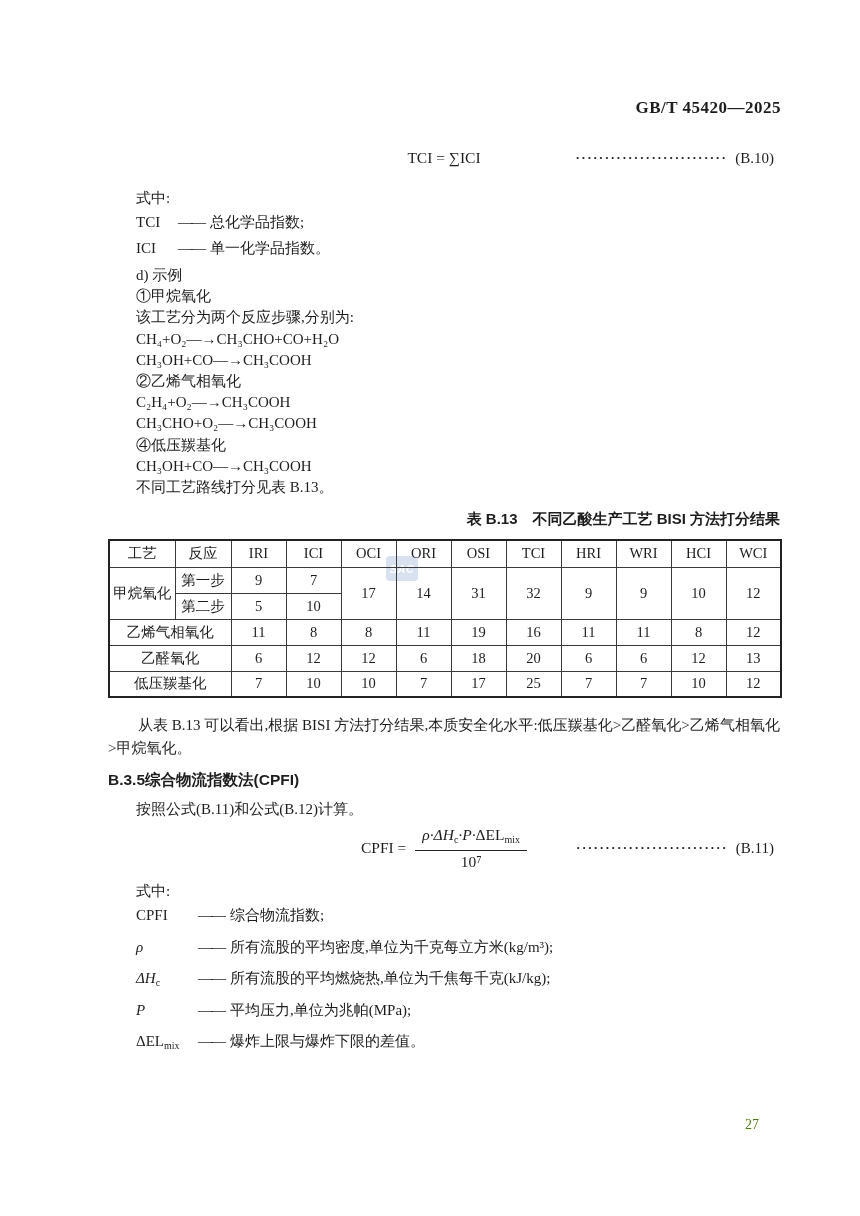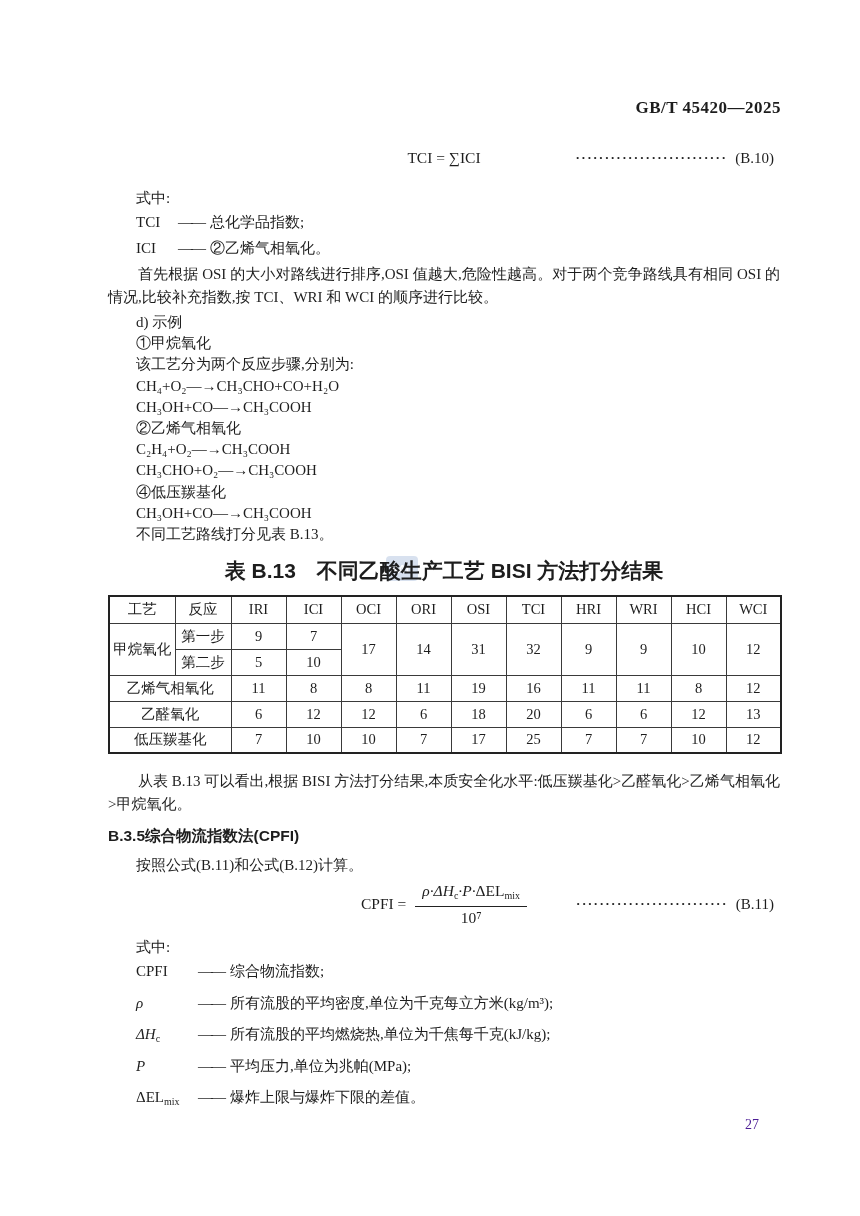--- a/index.html
+++ b/index.html
@@ -9,21 +9,21 @@
     font-family:"Liberation Serif","DejaVu Serif",serif;
     color:#1d1d1d; overflow:hidden;
   }
   .sans { font-family:"Liberation Sans","DejaVu Sans",sans-serif; }
 
   .doc-number {
     position:absolute; top:98px; right:79px;
     font-weight:bold; font-size:17px; letter-spacing:.5px;
   }
   .page-number {
-    position:absolute; top:1117px; left:745px; font-size:14px; color:#4c1d95;
+    position:absolute; top:1117px; left:745px; font-size:14px; color:#4d7c0f;
   }
   .watermark {
     position:absolute; left:386px; top:556px; width:32px; height:25px;
     background:#ccd8ea; border-radius:4px; opacity:.75;
     display:flex; align-items:center; justify-content:center;
     color:#ffffff; font-style:italic; font-weight:bold; font-size:11px;
     font-family:"Liberation Sans",sans-serif; letter-spacing:.5px;
   }
 
   .content { position:absolute; left:108px; top:146px; width:672px; font-size:15px; }
@@ -45,21 +45,21 @@
   .def-row.w2 .def-term { width:62px; }
   .def-dash { flex:none; margin-right:6px; letter-spacing:-2px; }
   .def-sub, sub.s { font-size:10px; vertical-align:-3px; }
 
   .para { margin-top:2px; line-height:22.5px; text-indent:2em; text-align:justify; }
 
   .example { margin-top:4px; }
   .example .line { line-height:21.2px; padding-left:28px; white-space:pre; }
 
   .table-caption {
-    margin-top:12px; text-align:center; font-weight:bold; font-size:21px;
+    margin-top:12px; text-align:right; font-weight:bold; font-size:15px;
   }
   table.b13 {
     margin-top:10px; border-collapse:collapse; width:672px;
     font-size:14.5px; table-layout:fixed;
   }
   table.b13 td {
     border:1px solid #3a3a3a; text-align:center; height:26px; padding:0;
   }
   table.b13 { border:2px solid #222; }
   table.b13 tr.hdr td { height:27px; }
@@ -104,24 +104,23 @@
 
     <div class="where-label">式中:</div>
     <div class="def-row">
       <span class="def-term">TCI</span>
       <span class="def-dash">——</span>
       <span class="def-text">总化学品指数;</span>
     </div>
     <div class="def-row">
       <span class="def-term">ICI</span>
       <span class="def-dash">——</span>
-      <span class="def-text">②乙烯气相氧化。</span>
-    </div>
-
-    <p class="para">首先根据 OSI 的大小对路线进行排序,OSI 值越大,危险性越高。对于两个竞争路线具有相同 OSI 的情况,比较补充指数,按 TCI、WRI 和 WCI 的顺序进行比较。</p>
+      <span class="def-text">单一化学品指数。</span>
+    </div>
+
 
     <div class="example">
       <div class="line">d) 示例</div>
       <div class="line">①甲烷氧化</div>
       <div class="line">该工艺分为两个反应步骤,分别为:</div>
       <div class="line">CH₄+O₂—→CH₃CHO+CO+H₂O</div>
       <div class="line">CH₃OH+CO—→CH₃COOH</div>
       <div class="line">②乙烯气相氧化</div>
       <div class="line">C₂H₄+O₂—→CH₃COOH</div>
       <div class="line">CH₃CHO+O₂—→CH₃COOH</div>

